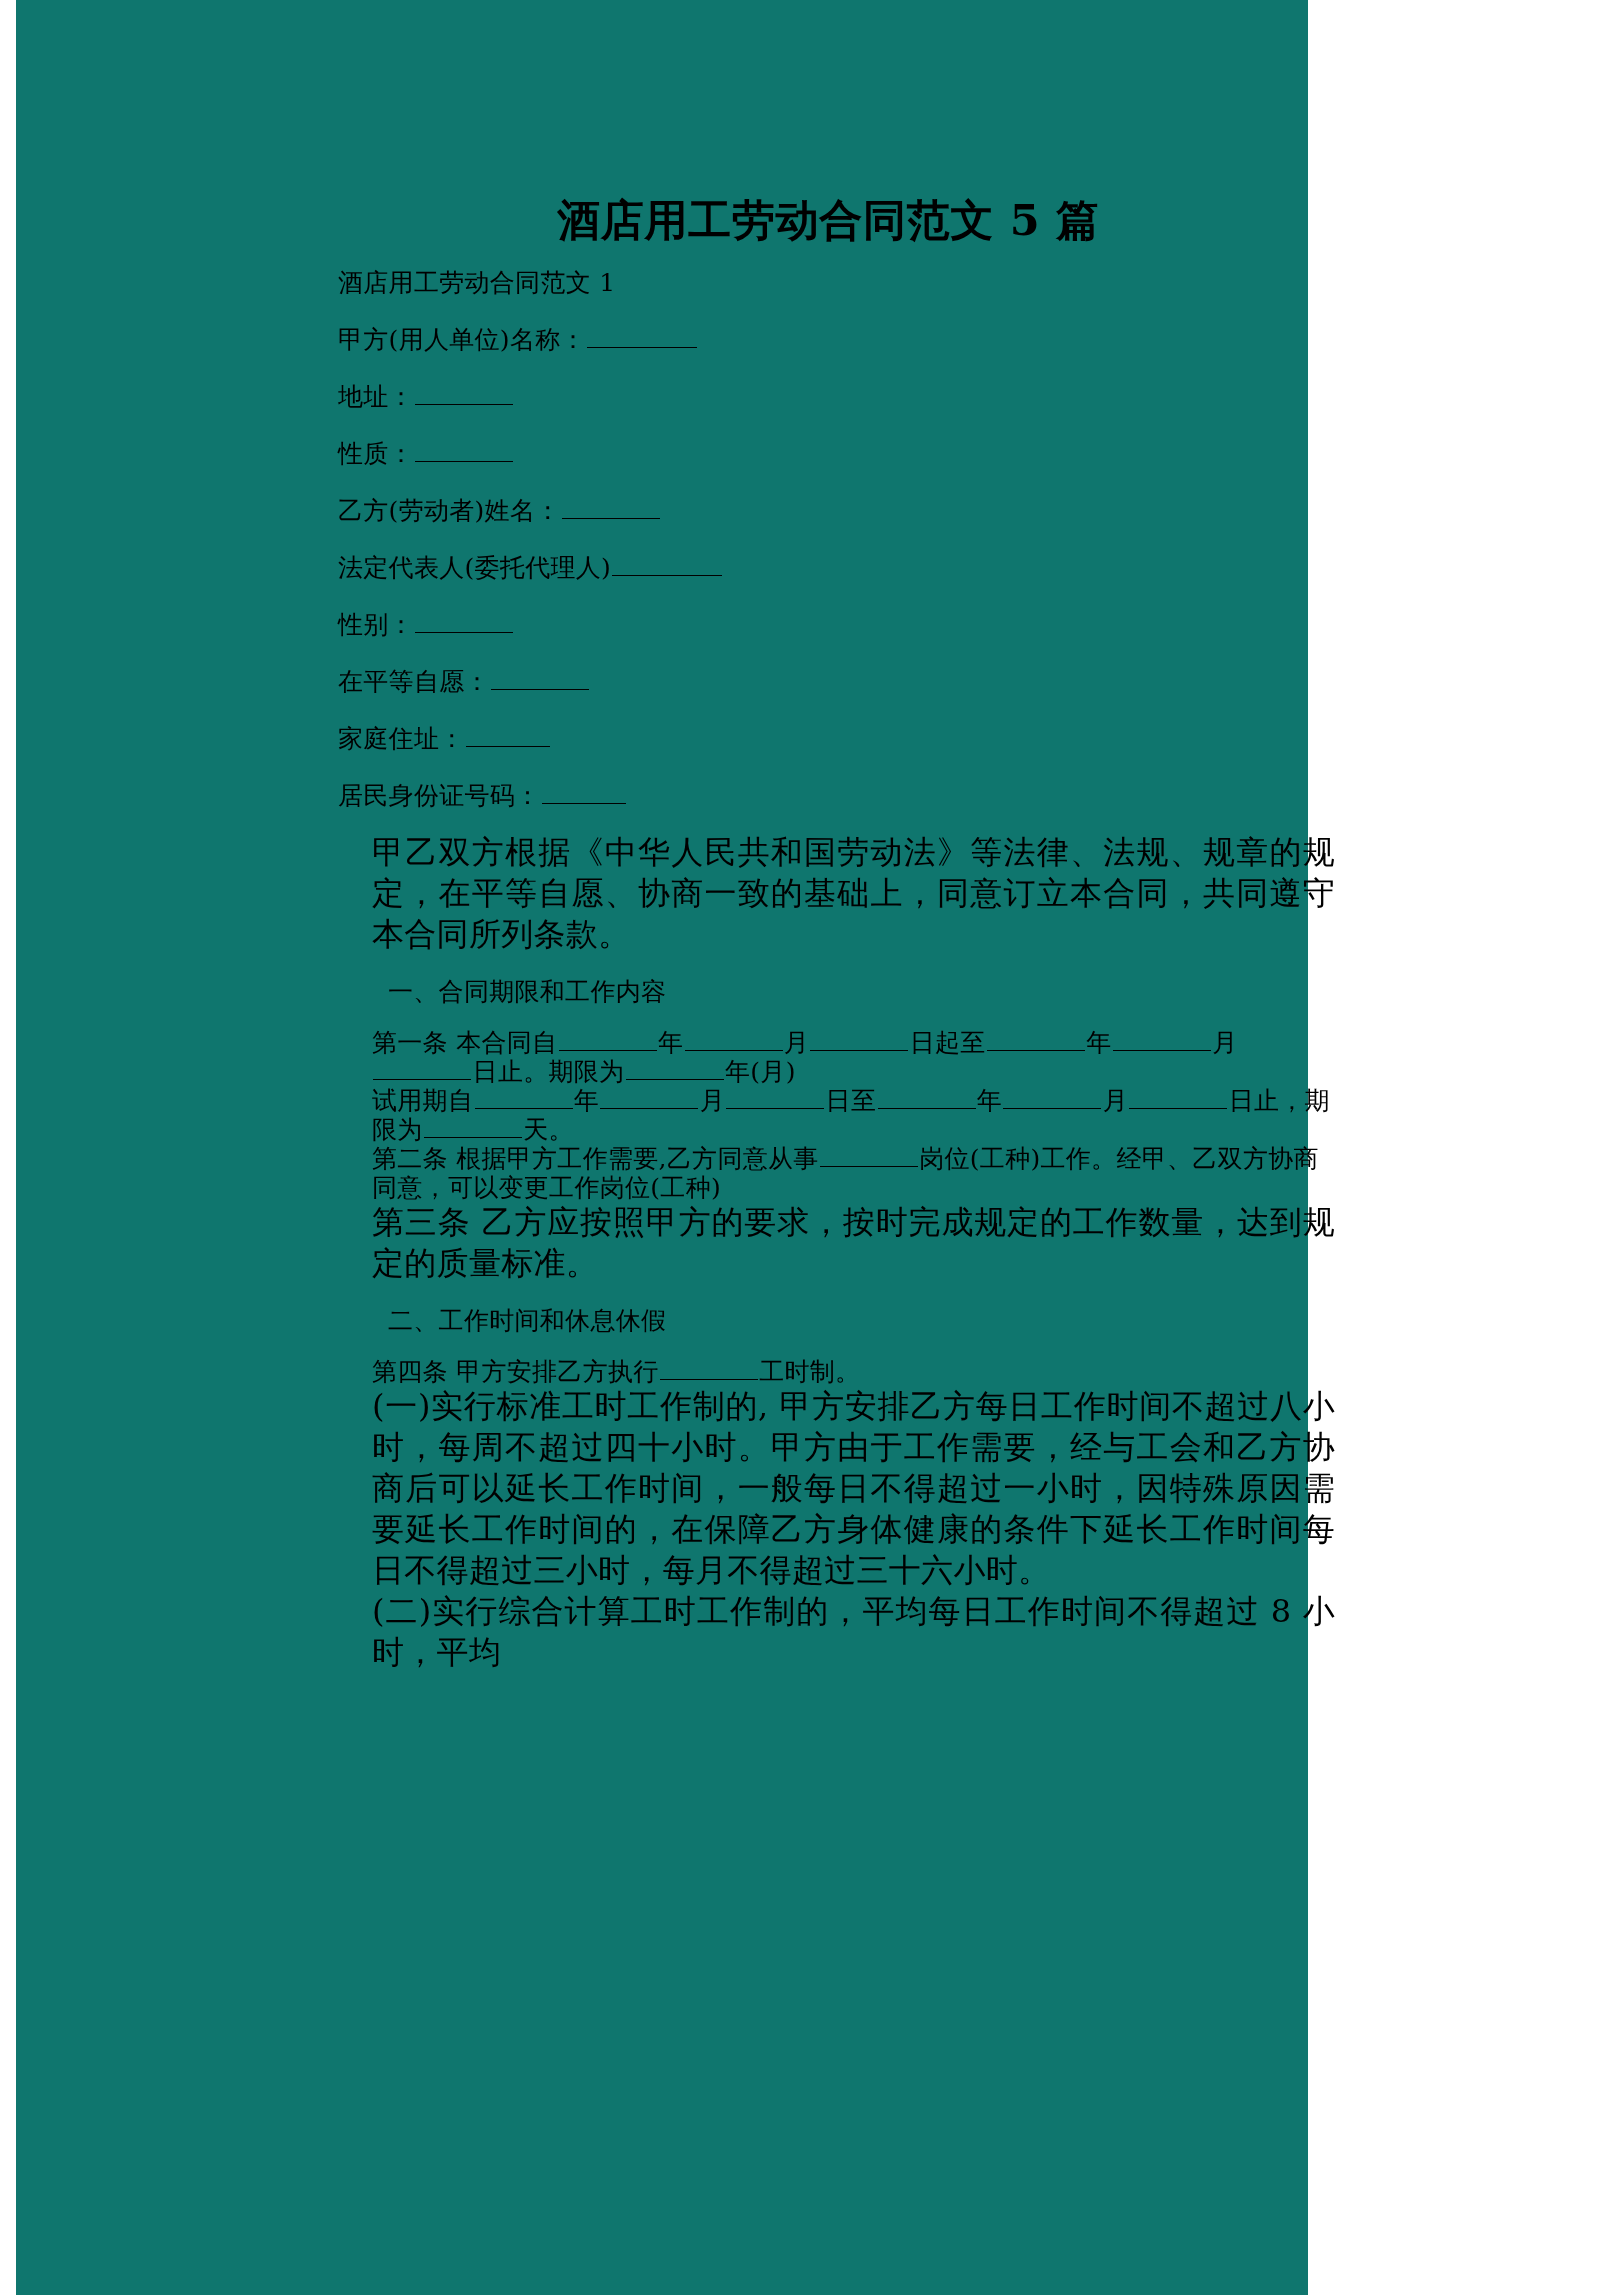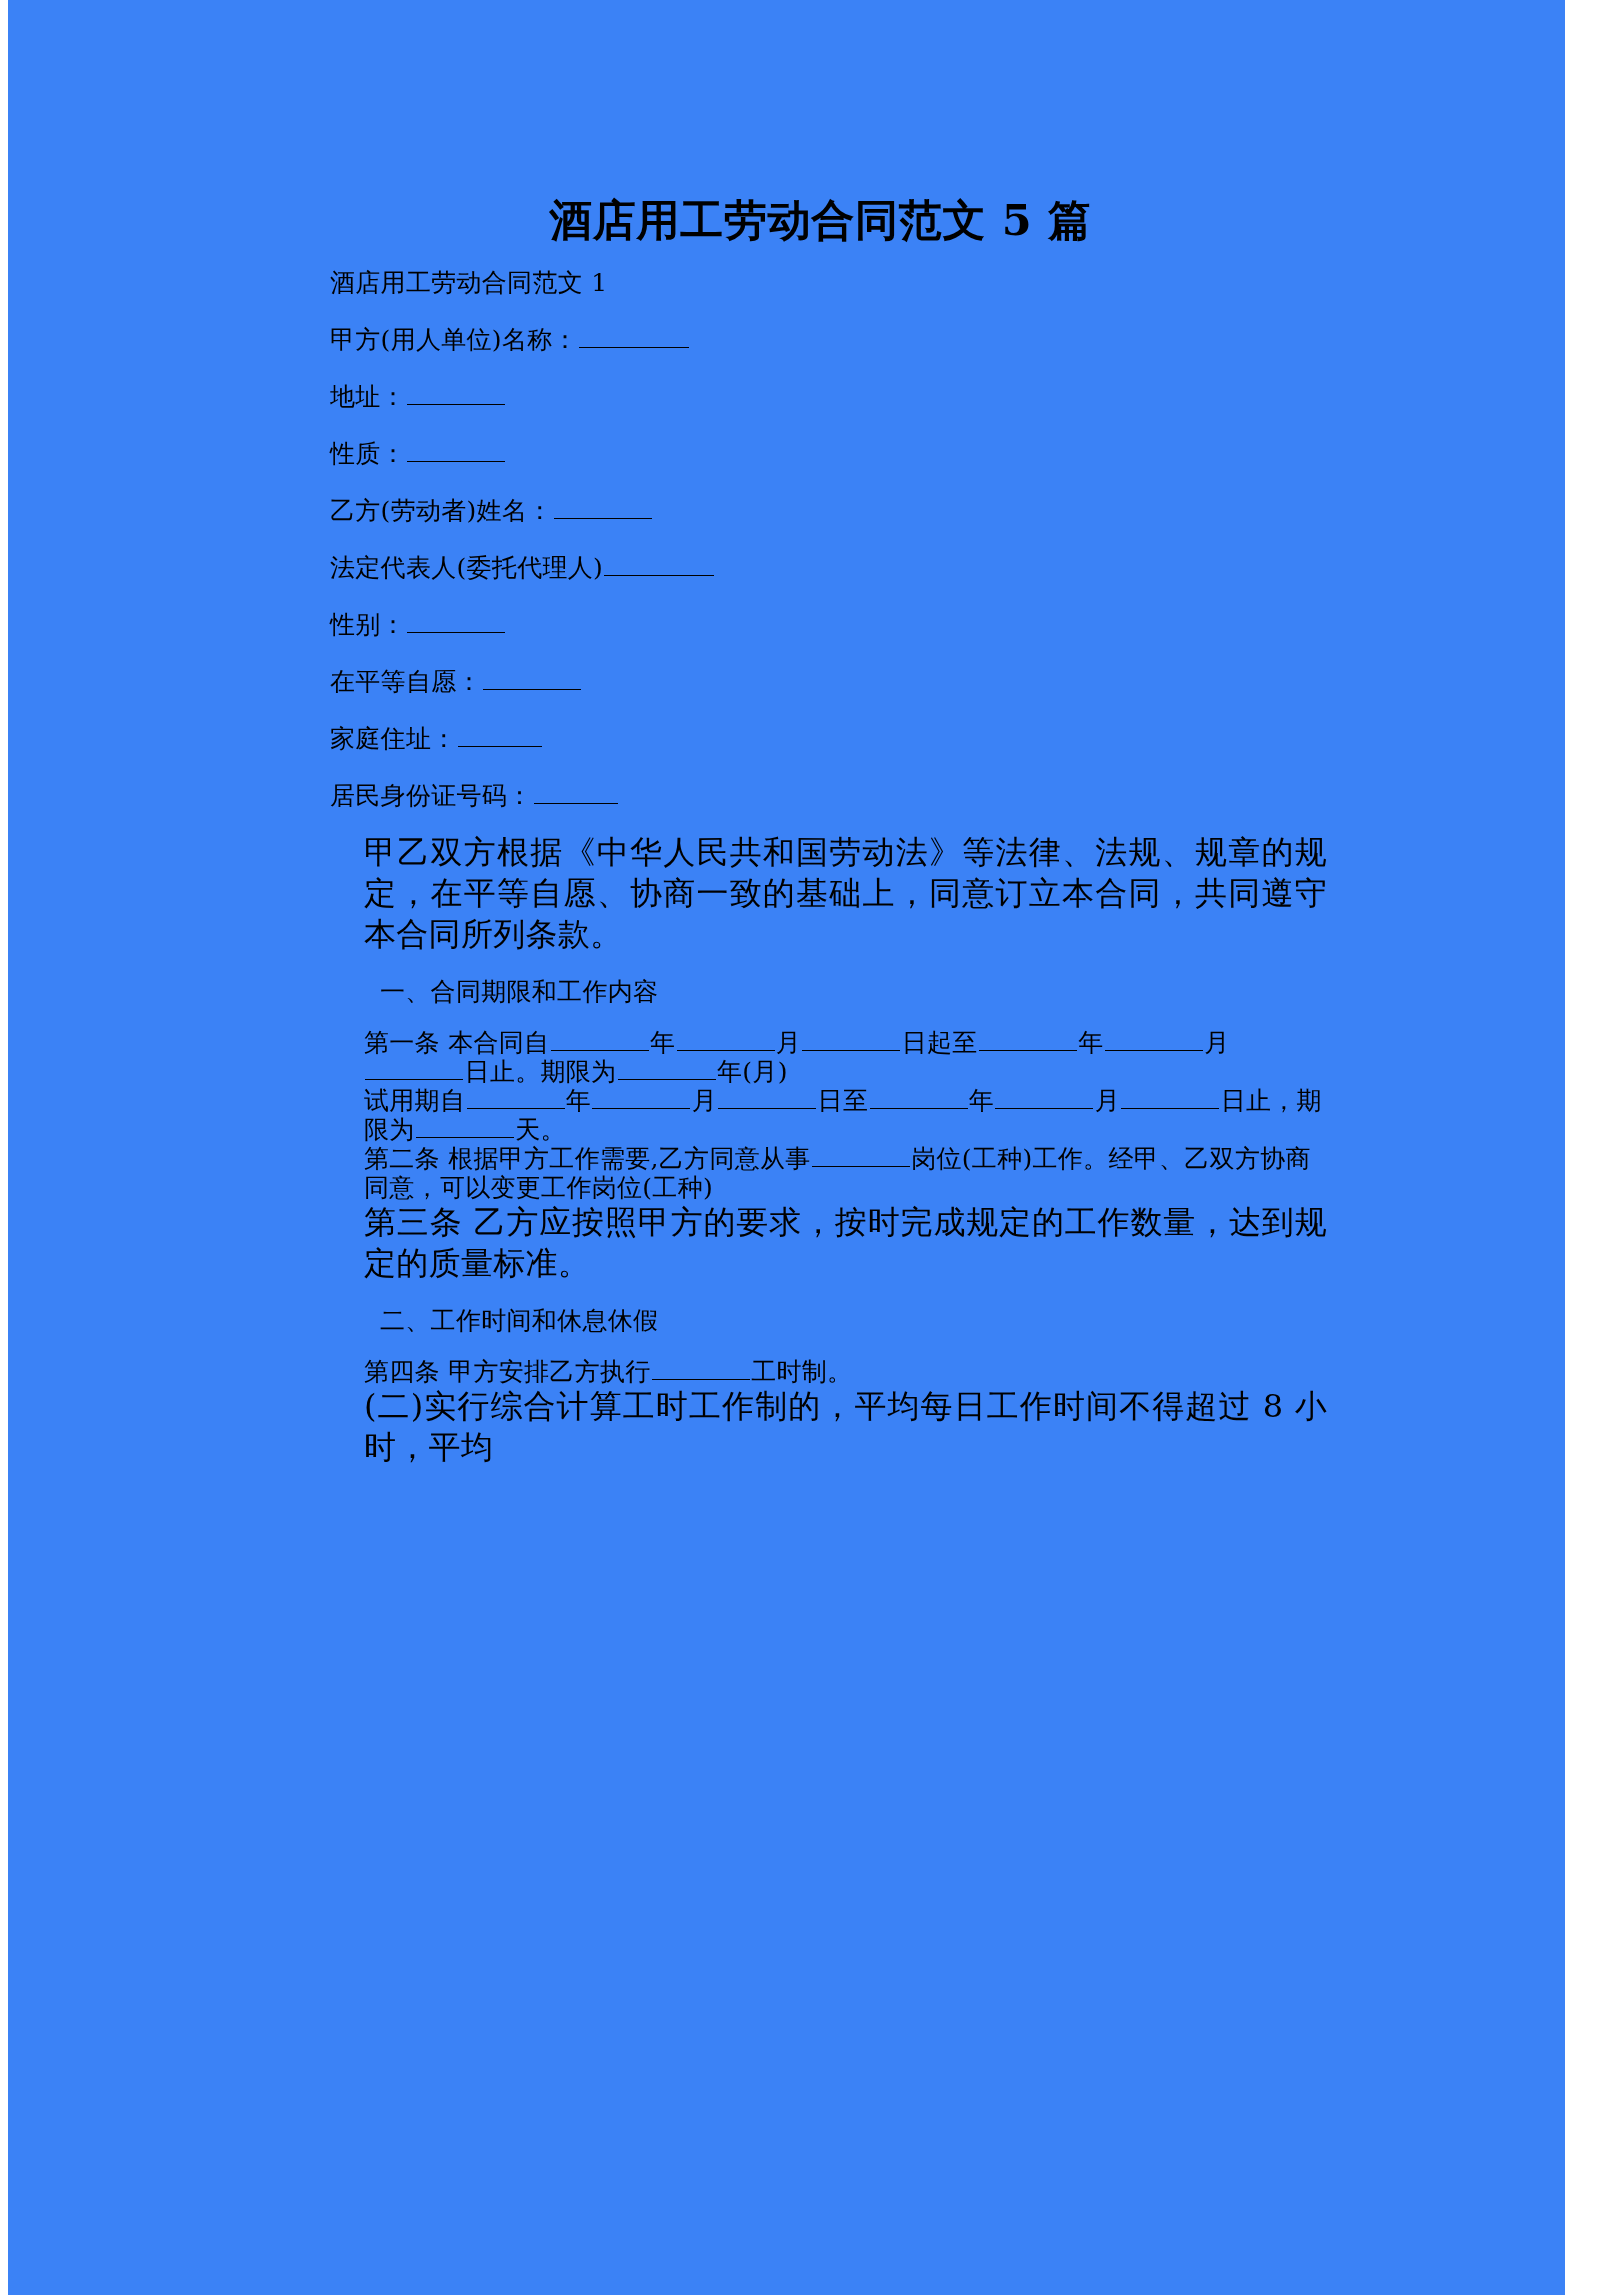--- a/index.html
+++ b/index.html
@@ -10,24 +10,24 @@
   body {
     width: 1623px;
     height: 2295px;
     font-family: "DejaVu Serif", "Liberation Serif", serif;
     color: #000000;
     overflow: hidden;
     position: relative;
   }
   .page {
     position: absolute;
-    left: 8px; top: 0;
-    width: 1557px;
+    left: 16px; top: 0;
+    width: 1292px;
     height: 2295px;
-    background: #3b82f6;
+    background: #0f766e;
   }
   .content {
     position: absolute;
     left: 306px;
     top: 194px;
     width: 1013px;
   }
   .doc-title {
     font-size: 43px;
     font-weight: bold;
@@ -135,18 +135,19 @@
     </p>
 
     <p class="para indent">第三条  乙方应按照甲方的要求，按时完成规定的工作数量，达到规定的质量标准。</p>
 
     <p class="line indent">二、工作时间和休息休假</p>
 
     <p class="wrapblock indent">
       <span>第四条  甲方安排乙方执行</span><span class="blank b-lg"></span><span>工时制。</span>
     </p>
 
+    <p class="para indent">(一)实行标准工时工作制的, 甲方安排乙方每日工作时间不超过八小时，每周不超过四十小时。甲方由于工作需要，经与工会和乙方协商后可以延长工作时间，一般每日不得超过一小时，因特殊原因需要延长工作时间的，在保障乙方身体健康的条件下延长工作时间每日不得超过三小时，每月不得超过三十六小时。</p>
 
     <p class="para indent">(二)实行综合计算工时工作制的，平均每日工作时间不得超过 8 小时，平均</p>
 
   </div>
 </div>
 
 
 </body></html>

